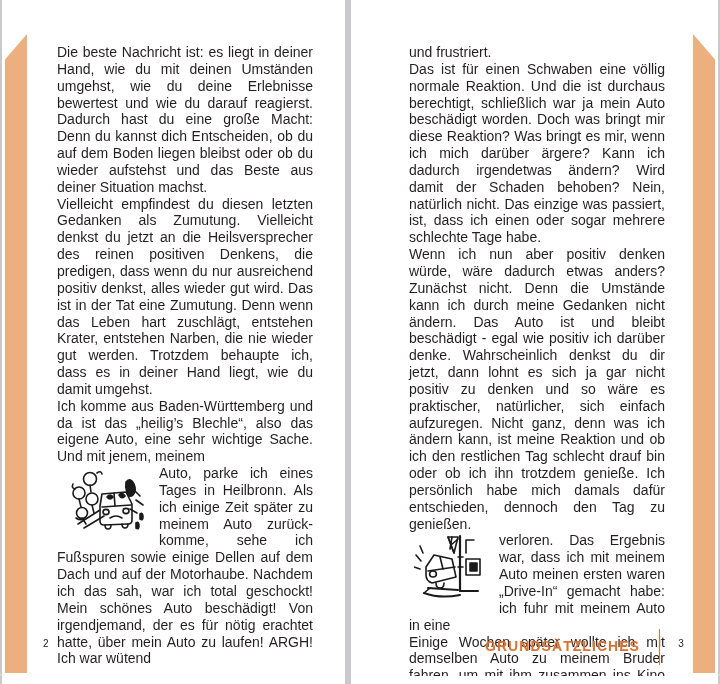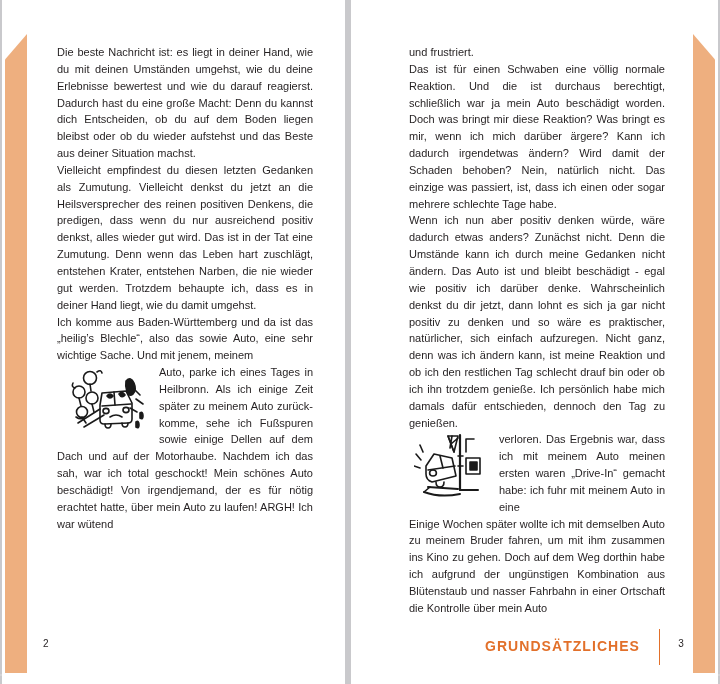--- a/index.html
+++ b/index.html
@@ -73,21 +73,21 @@
   .edge-bar.on-right {
     right: 3px;
     clip-path: polygon(0% 0%, 100% 4.0%, 100% 100%, 0% 100%);
   }
 
   
   .column {
     position: absolute;
     top: 44px;
     width: 256px;
-    font-size: 11px;
+    font-size: 14px;
     line-height: 16.85px;
     color: #231f20;
     text-align: justify;
     text-justify: inter-word;
     hyphens: manual;
   }
   .column.left-col  { left: 55px;  }
   .column.right-col { left: 409px; }
 
   .column p {
@@ -161,21 +161,21 @@
   <div class="edge-line right"></div>
   <div class="edge-bottom"></div>
 
   <div class="page left">
 
     <div class="edge-bar on-left"></div>
 
     <div class="column left-col">
       <p>Die beste Nachricht ist: es liegt in deiner Hand, wie du mit deinen Umständen umgehst, wie du deine Erlebnisse bewertest und wie du darauf re­agierst. Dadurch hast du eine große Macht: Denn du kannst dich Entscheiden, ob du auf dem Bo­den liegen bleibst oder ob du wieder aufstehst und das Beste aus deiner Situation machst.</p>
       <p>Vielleicht empfindest du diesen letzten Ge­danken als Zumutung. Vielleicht denkst du jetzt an die Heilsversprecher des reinen positiven Denkens, die predigen, dass wenn du nur ausreichend positiv denkst, alles wieder gut wird. Das ist in der Tat eine Zumutung. Denn wenn das Leben hart zuschlägt, entstehen Krater, entstehen Narben, die nie wieder gut werden. Trotzdem behaupte ich, dass es in deiner Hand liegt, wie du damit umgehst.</p>
-      <p>Ich komme aus Baden-Württemberg und da ist das „heilig’s Blechle“, also das sowie Auto, eine sehr wichtige Sache. Und mit jenem, meinem</p>
+      <p>Ich komme aus Baden-Württemberg und da ist das „heilig’s Blechle“, also das eigene Auto, eine sehr wichtige Sache. Und mit jenem, meinem</p>
       <p>
         <span class="figure fig-car-damage">
           <svg viewBox="0 0 82 72" xmlns="http://www.w3.org/2000/svg" fill="none" stroke="#1a1a1a" stroke-width="1.6" stroke-linecap="round" stroke-linejoin="round">
 
             <path d="M30 40 L32 28 L56 26 L62 38 L62 54 Q62 58 58 58 L34 59 Q30 59 30 55 Z" fill="#ffffff"></path>
 
             <path d="M32 41 L61 39"></path>
             <path d="M44 27 L45 40"></path>
 
             <ellipse cx="36" cy="46" rx="3" ry="2.6" fill="#ffffff"></ellipse>

